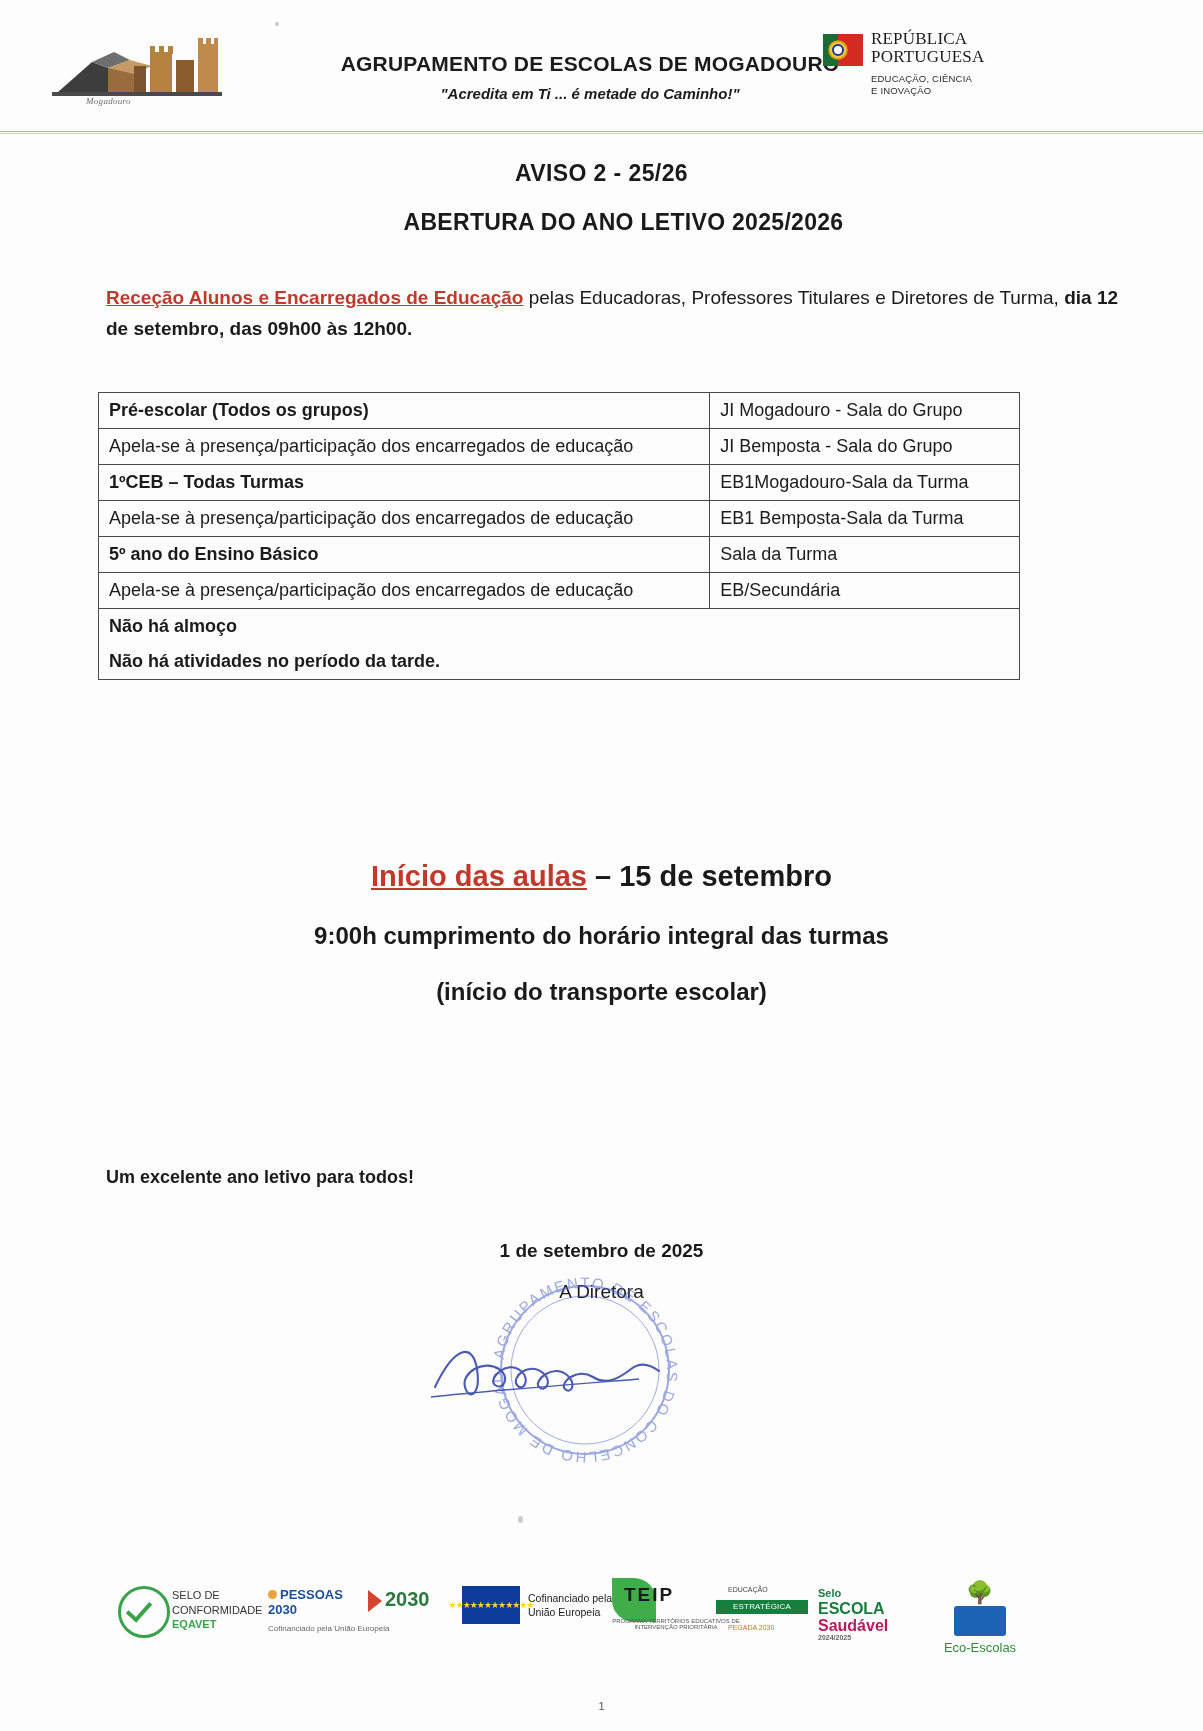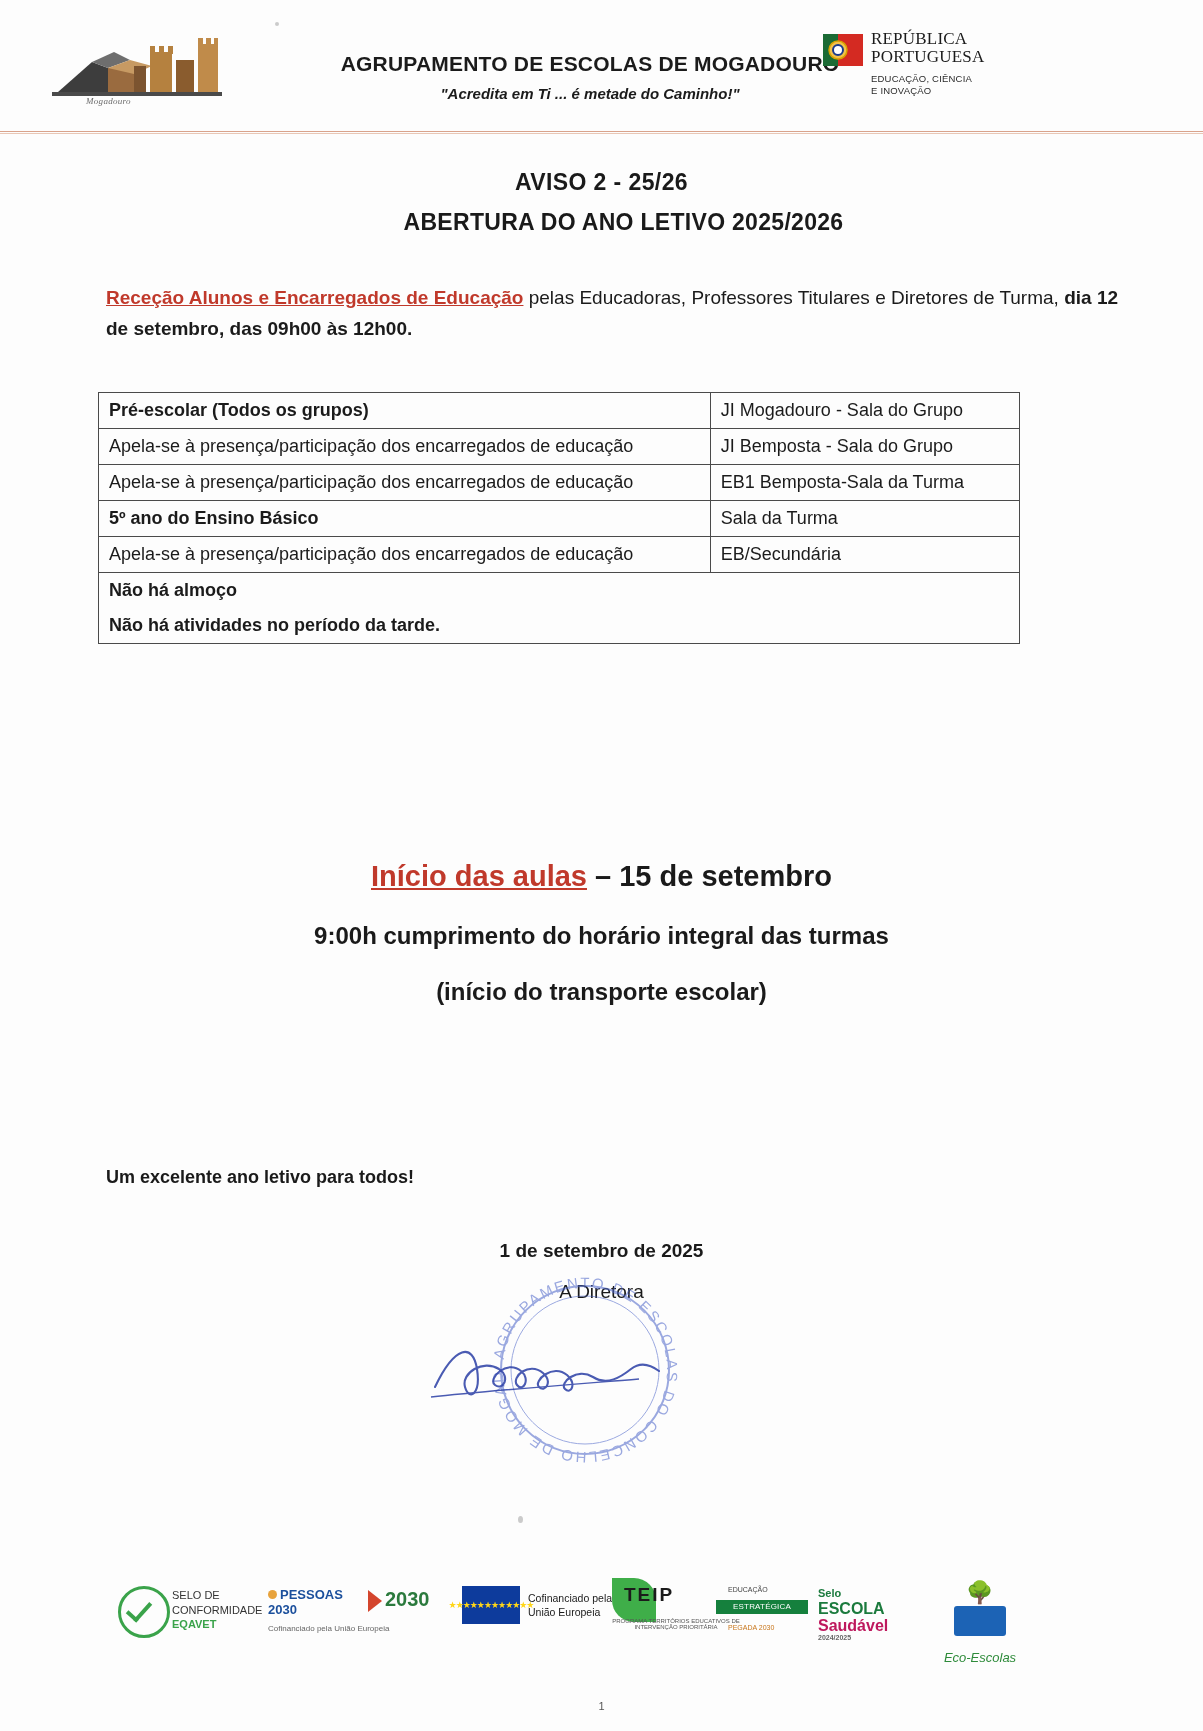--- a/index.html
+++ b/index.html
@@ -135,21 +135,20 @@
   
   .aviso {
     position: absolute;
     top: 160px;
     left: 0;
     width: 1203px;
     text-align: center;
     font-size: 23px;
     font-weight: bold;
     letter-spacing: .4px;
-    margin-top: 9px;
   }
   .abertura {
     position: absolute;
     top: 209px;
     left: 0;
     width: 1163px;
     text-align: center;
     font-size: 23px;
     font-weight: bold;
     letter-spacing: .3px;
@@ -462,24 +461,23 @@
     color: #2e8b3a;
     line-height: 1;
   }
   .eco-book {
     width: 52px; height: 30px;
     margin: 2px auto 0;
     background: #1c63b5;
     border-radius: 3px;
   }
   .eco-label {
-    margin-top: 14px;
+    margin-top: 4px;
     font-size: 13px;
     color: #2e8b3a;
-    font-style: italic;
   }
 
   .page-num {
     position: absolute;
     left: 0;
     top: 1700px;
     width: 1203px;
     text-align: center;
     font-size: 11px;
     color: #555;
@@ -552,20 +550,24 @@
     <tbody>
       <tr class="row-h">
         <td class="c-left bold">Pré-escolar (Todos os grupos)</td>
         <td class="c-right">JI Mogadouro - Sala do Grupo</td>
       </tr>
       <tr class="row-h">
         <td class="c-left">Apela-se à presença/participação dos encarregados de educação</td>
         <td class="c-right">JI Bemposta - Sala do Grupo</td>
       </tr>
       <tr class="row-h">
+        <td class="c-left bold">1ºCEB – Todas Turmas</td>
+        <td class="c-right">EB1Mogadouro-Sala da Turma</td>
+      </tr>
+      <tr class="row-h">
         <td class="c-left">Apela-se à presença/participação dos encarregados de educação</td>
         <td class="c-right">EB1 Bemposta-Sala da Turma</td>
       </tr>
       <tr class="row-h">
         <td class="c-left bold">5º ano do Ensino Básico</td>
         <td class="c-right">Sala da Turma</td>
       </tr>
       <tr class="row-h">
         <td class="c-left">Apela-se à presença/participação dos encarregados de educação</td>
         <td class="c-right">EB/Secundária</td>

